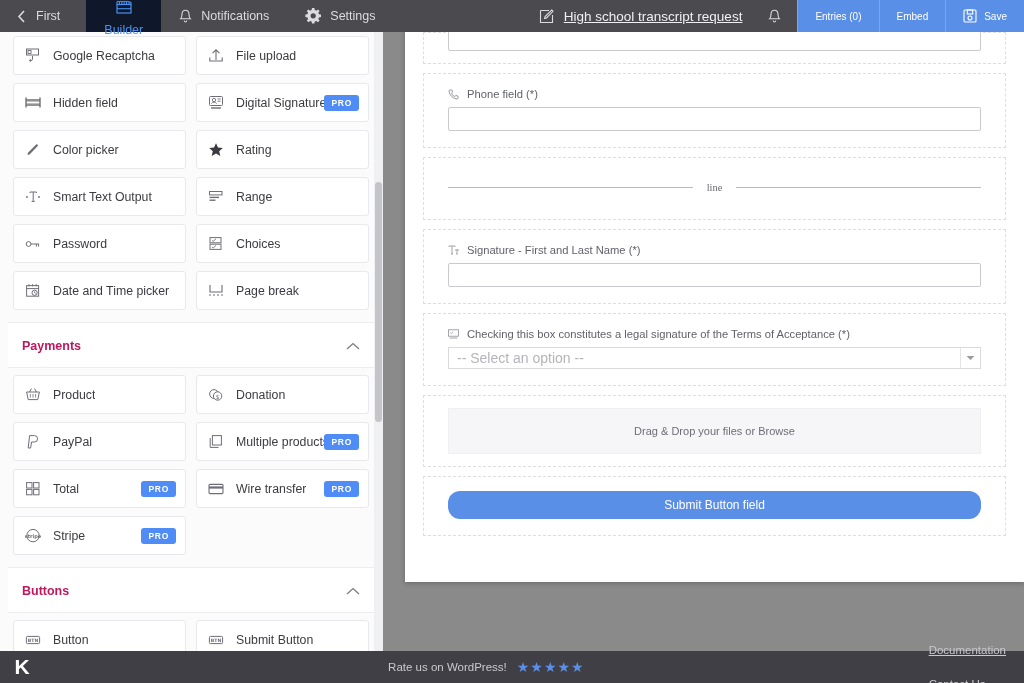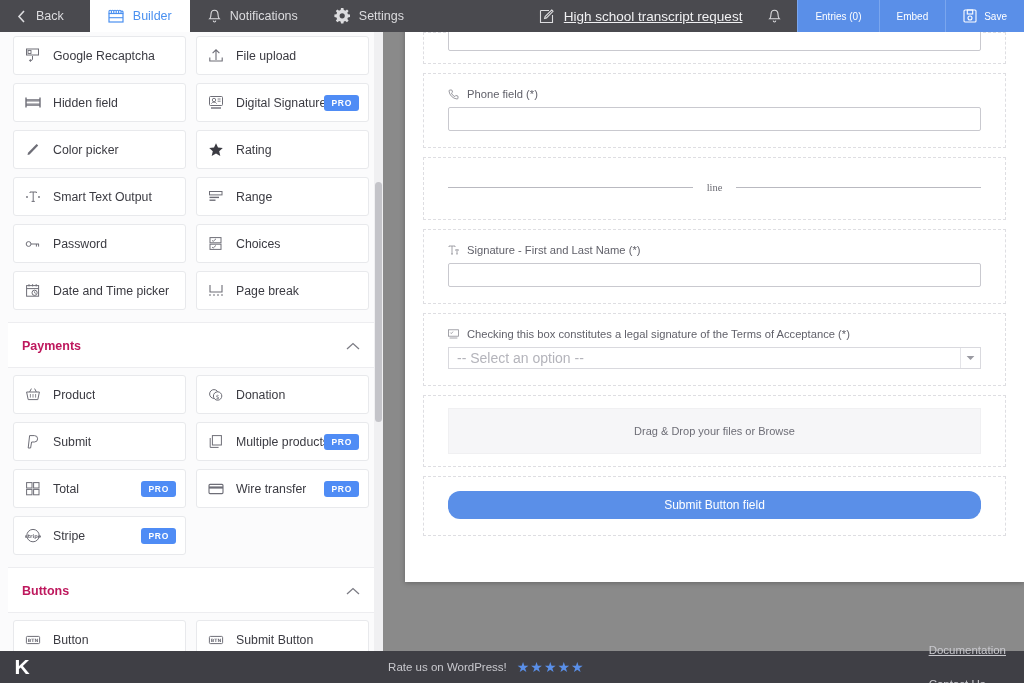--- a/index.html
+++ b/index.html
@@ -17,21 +17,21 @@
     background: #4a4a4f; display: flex; align-items: stretch;
     color: #d5d5d8; z-index: 40;
   }
   .tb-item {
     display: flex; align-items: center; gap: 9px;
     padding: 0 18px; font-size: 12.5px; color: #dcdcdf;
     height: 32px; white-space: nowrap;
   }
   .tb-back { padding-left: 16px; padding-right: 26px; }
   .tb-item.active {
-    background: #ffffff; color: #4a90f0;
+    background: #0f172a; color: #4a90f0; flex-direction: column;
   }
   .tb-spacer { flex: 1 1 auto; }
   .tb-title {
     display: flex; align-items: center; gap: 10px;
     font-size: 13.5px; color: #f0f0f2; padding: 0 10px; text-decoration: underline;
   }
   .tb-blue {
     background: #5a8fe8; color: #ffffff;
     display: flex; align-items: center; gap: 7px;
     padding: 0 17px; font-size: 10px; height: 32px;
@@ -181,21 +181,21 @@
 <div class="app">
 
   <div class="topbar">
 
     <div class="tb-item tb-back">
       <span class="ic icon-gray">
         <svg width="11" height="13" viewBox="0 0 11 13">
             <path d="M8 1 L3 6.5 L8 12" stroke="#dcdcdf" stroke-width="1.6" fill="none"></path>
           </svg>
       </span>
-      <span>Back</span>
+      <span>First</span>
     </div>
 
     <div class="tb-item active">
       <span class="ic">
         <svg width="16" height="14" viewBox="0 0 16 14">
           <rect x="1" y="4.5" width="14" height="8.5" stroke="#4a90f0" stroke-width="1.2" fill="none"></rect>
           <path d="M1 4.5 L1 2.5 A1.2 1.2 0 0 1 3.4 2.5 L3.4 4.5 M3.4 2.5 A1.2 1.2 0 0 1 5.8 2.5 L5.8 4.5 M5.8 2.5 A1.2 1.2 0 0 1 8.2 2.5 L8.2 4.5 M8.2 2.5 A1.2 1.2 0 0 1 10.6 2.5 L10.6 4.5 M10.6 2.5 A1.2 1.2 0 0 1 13 2.5 L13 4.5 M13 2.5 A1.2 1.2 0 0 1 15 2.8 L15 4.5" stroke="#4a90f0" stroke-width="1.1" fill="none"></path>
           <line x1="1" y1="8.7" x2="15" y2="8.7" stroke="#4a90f0" stroke-width="1.1"></line>
         </svg>
       </span>
@@ -450,21 +450,21 @@
               <span class="card-label">Donation</span>
             </div>
           </div>
           <div class="card">
             <div class="card-box">
               <span class="ic">
                 <svg width="17" height="16" viewBox="0 0 17 16">
                   <path d="M4.6 1.6 L9.4 1.6 A3.2 3.2 0 0 1 9.4 8 L6.6 8 L5.6 14 L3.2 14 Z" stroke="#6e6e77" stroke-width="1" fill="none"></path>
                 </svg>
               </span>
-              <span class="card-label">Submit</span>
+              <span class="card-label">PayPal</span>
             </div>
           </div>
           <div class="card">
             <div class="card-box">
               <span class="ic">
                 <svg width="17" height="16" viewBox="0 0 17 16">
                   <rect x="4.4" y="1.6" width="9" height="9.4" stroke="#6e6e77" stroke-width="1" fill="none"></rect>
                   <path d="M2.2 4 L2.2 13.4 L10.6 13.4" stroke="#6e6e77" stroke-width="1" fill="none"></path>
                 </svg>
               </span>

